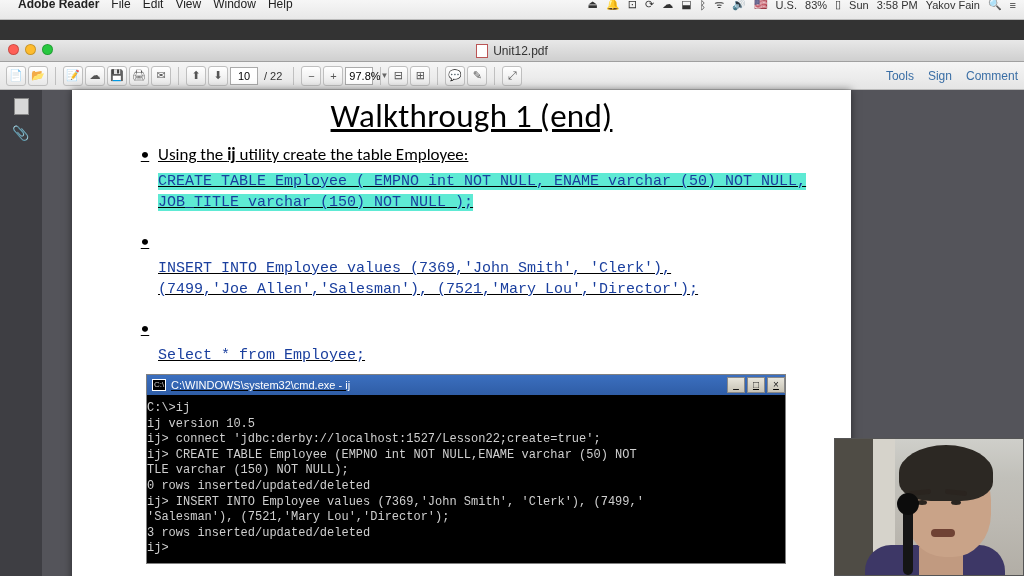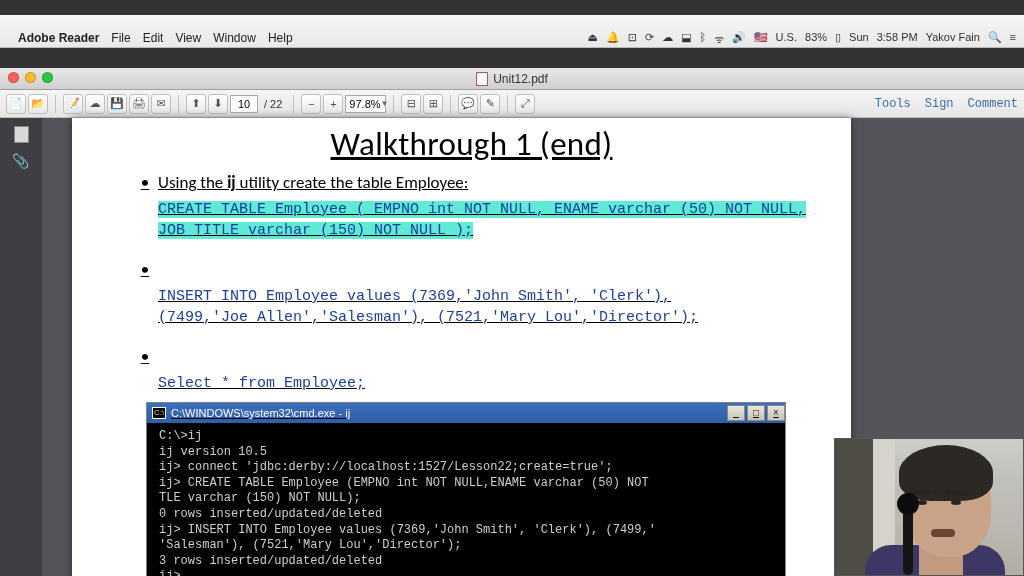--- a/index.html
+++ b/index.html
@@ -1,59 +1,59 @@
 <!DOCTYPE html>
 <html><head>
 <meta charset="utf-8">
 <style>
 * { margin:0; padding:0; box-sizing:border-box; }
 body { width:1024px; height:576px; overflow:hidden; font-family:"Lucida Grande","Helvetica Neue",Arial,sans-serif; font-size:12px; background:#333; position:relative; }
-.menubar { height:20px; background:linear-gradient(#f6f6f6,#e8e8e8); border-bottom:1px solid #bbb; display:flex; align-items:flex-start; padding:16px 8px; color:#222;margin-top:15px; }
+.menubar { height:20px; background:linear-gradient(#f6f6f6,#e8e8e8); border-bottom:1px solid #bbb; display:flex; align-items:flex-end; padding:8px 8px; color:#222; }
 .menubar .apple { font-size:13px; margin-right:10px; }
 .menubar .app-bold { font-weight:bold; margin-right:12px; }
 .menubar .mitem { margin-right:12px; cursor:default; }
 .menubar .spacer { flex:1; }
 .menubar .ricon { margin-left:8px; font-size:11px; color:#333; }
 
 .titlebar { height:22px; background:linear-gradient(#e8e8e8,#cfcfcf); border-bottom:1px solid #a0a0a0; display:flex; align-items:center; justify-content:center; position:relative; color:#333; font-size:12px;margin-top:20px; }
 .traffic { position:absolute; left:8px; top:4px; display:flex; gap:6px; }
 .traffic span { width:11px; height:11px; border-radius:50%; border:1px solid rgba(0,0,0,.2); }
 .red { background:#ff5f57; } .yellow { background:#febc2e; } .green { background:#28c840; }
 .titlebar .docicon { width:12px; height:14px; background:#fff; border:1px solid #b55; margin-right:5px; display:inline-block; }
 
 .toolbar { height:28px; background:linear-gradient(#f5f5f5,#e5e5e5); border-bottom:1px solid #bbb; display:flex; align-items:center; padding:0 6px; gap:2px; }
 .tbtn { width:20px; height:20px; border:1px solid #bfbfbf; background:linear-gradient(#fff,#e8e8e8); border-radius:3px; display:flex; align-items:center; justify-content:center; font-size:11px; color:#555; cursor:pointer; }
 .tsep { width:1px; height:18px; background:#c0c0c0; margin:0 5px; }
 .pagebox { width:28px; height:18px; border:1px solid #aaa; background:#fff; text-align:center; font-size:11px; line-height:16px; }
 .pagetotal { font-size:11px; color:#333; margin:0 4px; }
-.zoombox { width:41px; height:18px; border:1px solid #aaa; background:#fff; text-align:right; font-size:11px; line-height:16px; padding:0 3px; display:flex; align-items:center; justify-content:space-between; }
+.zoombox { width:28px; height:18px; border:1px solid #aaa; background:#fff; text-align:right; font-size:11px; line-height:16px; padding:0 3px; display:flex; align-items:center; justify-content:space-between; }
 .zoombox .caret { font-size:8px; color:#666; }
 .toolbar .sp { flex:1; }
-.rlink { color:#3a6ea5; font-size:12px; margin-left:12px; cursor:pointer;font-family:Liberation Mono, monospace; }
+.rlink { color:#3a6ea5; font-size:12px; margin-left:12px; cursor:pointer; }
 
 .workspace { display:flex; height:506px; background:#54545a; }
 .leftstrip { width:42px; background:#3e3e43; display:flex; flex-direction:column; align-items:center; padding-top:8px; gap:10px; }
 .leftstrip .sideicon { width:15px; height:17px; background:#d8d8d8; border:1px solid #888; }
 .leftstrip .clip { color:#bbb; font-size:14px; }
 .midgap { width:30px; background:#54545a; }
 .page { width:779px; height:506px; background:#fff; box-shadow:0 0 8px rgba(0,0,0,.5); padding:6px 40px 0 60px; overflow:hidden; position:relative;text-decoration:underline; }
 .rightgap { flex:1; background:#54545a; }
 
 .docTitle { font-family:"Calibri","Helvetica Neue",Arial,sans-serif; font-size:33px; font-weight:500; text-align:center; margin-bottom:8px; letter-spacing:.3px; }
 .bitem { font-family:"Calibri",Arial,sans-serif; font-size:17px; color:#000; display:flex; margin-bottom:4px; }
 .bitem .dot { width:26px; text-align:center; }
 .code { font-family:"Courier New",monospace; font-size:15px; color:#1a3f9e; line-height:1.4; margin:6px 0 18px 26px; }
 .code .hl { background:#5eead4;text-align:right; }
 
 .cmdwin { margin:8px 0 0 14px; width:640px; border:1px solid #808080; background:#d0ccc4; }
 .cmdtitle { height:20px; background:linear-gradient(#3b6fbf,#2f5da6); display:flex; align-items:center; color:#fff; font-size:11px; font-family:"Tahoma",sans-serif; }
 .cmdtitle .cmdicon { width:14px; height:12px; background:#000; border:1px solid #fff; margin:0 5px; font-size:8px; color:#ccc; text-align:center; }
 .cmdbtns { margin-left:auto; display:flex; }
 .cmdbtns span { width:18px; height:16px; background:linear-gradient(#e8e6dc,#c7c3b5); border:1px solid #888; margin-left:2px; font-family:Arial; font-size:10px; text-align:center; line-height:14px; color:#222; cursor:pointer; }
-.cmdbody { background:#000; color:#cfcfcf; font-family:"Lucida Console","Courier New",monospace; font-size:12px; line-height:1.3; padding:6px 12px; min-height:140px; white-space:pre; overflow:hidden; }
+.cmdbody { background:#000; color:#cfcfcf; font-family:"Lucida Console","Courier New",monospace; font-size:12px; line-height:1.3; padding:6px 0; min-height:140px; white-space:pre; overflow:hidden; }
 
 .webcam { position:absolute; right:0; bottom:0; width:190px; height:138px; background:linear-gradient(180deg,#cfcfca 0%,#c1c0ba 28%,#bdbab3 58%,#b2aea6 100%); border:1px solid #555; z-index:50; overflow:hidden; }
 .webcam .door { position:absolute; left:0; top:0; width:38px; height:100%; background:#4f4c45; }
 .webcam .wall2 { position:absolute; left:38px; top:0; width:22px; height:100%; background:#d6d3cb; }
 .webcam .head { position:absolute; right:32px; bottom:18px; width:86px; height:98px; background:#c9a388; border-radius:44% 42% 44% 46%; }
 .webcam .hair { position:absolute; right:30px; bottom:74px; width:94px; height:56px; background:#2c2823; border-radius:50% 50% 34% 34%; }
 .webcam .brow-l { position:absolute; right:92px; bottom:80px; width:22px; height:5px; background:#2a241f; border-radius:3px; transform:rotate(-6deg); }
 .webcam .brow-r { position:absolute; right:56px; bottom:80px; width:22px; height:5px; background:#2a241f; border-radius:3px; transform:rotate(6deg); }
 .webcam .eye-l { position:absolute; right:96px; bottom:70px; width:10px; height:5px; background:#2a241f; border-radius:50%; }
 .webcam .eye-r { position:absolute; right:62px; bottom:70px; width:10px; height:5px; background:#2a241f; border-radius:50%; }

